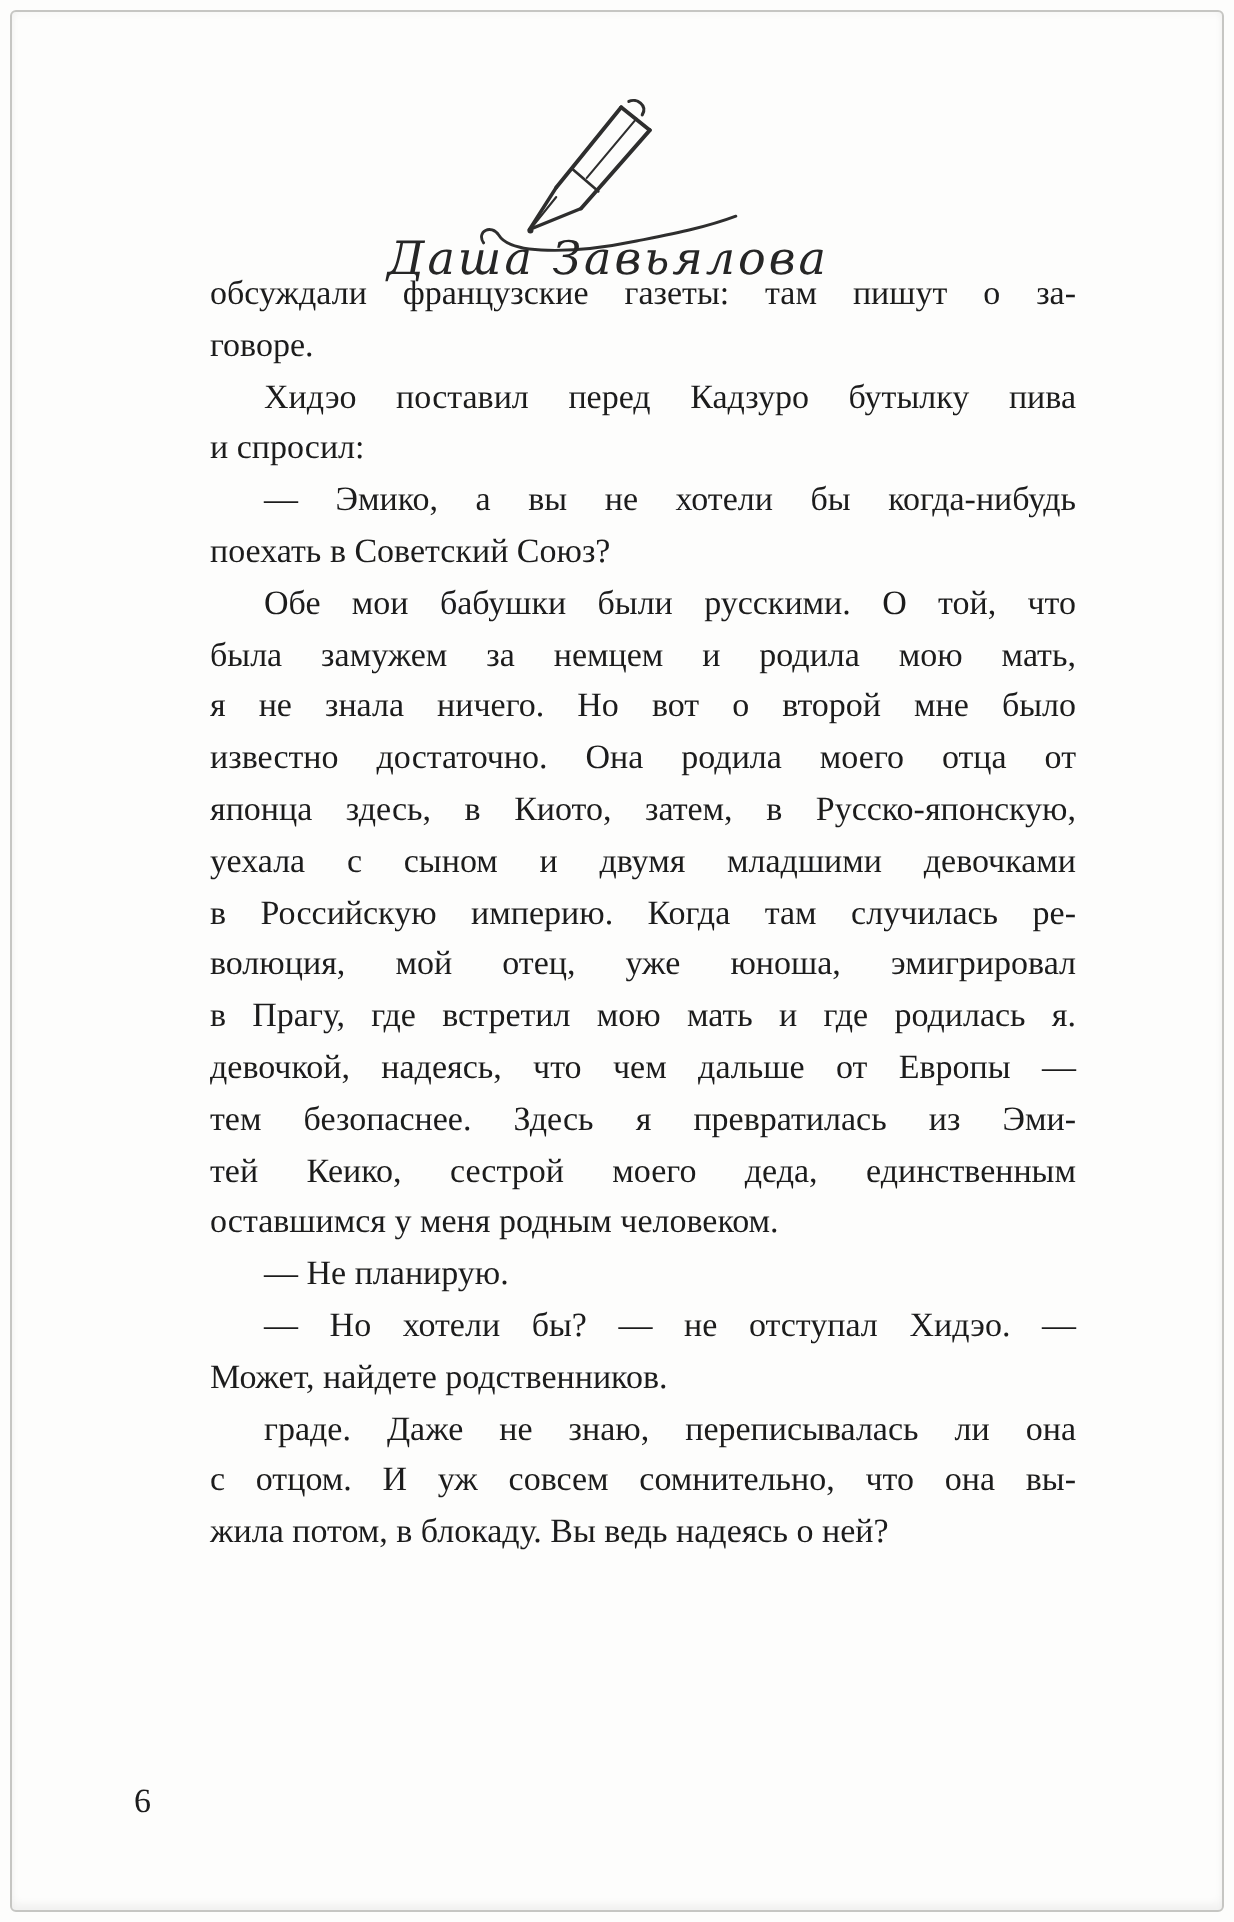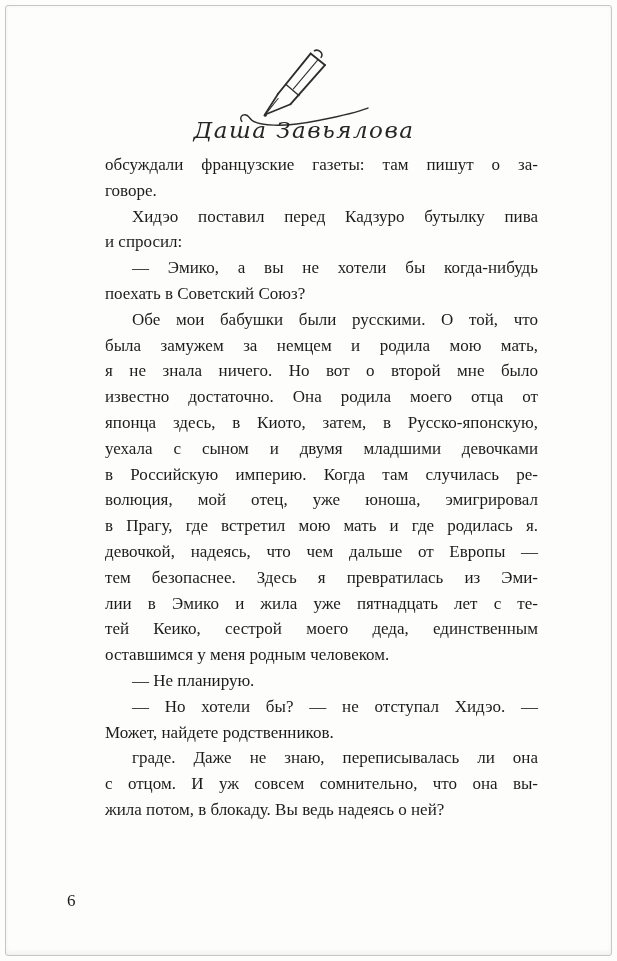--- a/index.html
+++ b/index.html
@@ -45,21 +45,21 @@
     font-size: 23px;
     letter-spacing: 1.5px;
     color: #262626;
     margin-left: 4px;
     margin-top: -14px;
     white-space: nowrap;
   }
   .text-block {
     position: absolute;
     left: 105px;
-    top: 152px;
+    top: 134px;
     width: 433px;
     font-size: 17px;
     line-height: 25.8px;
   }
   .para { margin: 0; }
   .line {
     text-align: justify;
     text-align-last: justify;
   }
   .line.last {
@@ -124,21 +124,20 @@
         <div class="line">была замужем за немцем и родила мою мать,</div>
         <div class="line">я не знала ничего. Но вот о второй мне было</div>
         <div class="line">известно достаточно. Она родила моего отца от</div>
         <div class="line">японца здесь, в Киото, затем, в Русско-японскую,</div>
         <div class="line">уехала с сыном и двумя младшими девочками</div>
         <div class="line">в Российскую империю. Когда там случилась ре-</div>
         <div class="line">волюция, мой отец, уже юноша, эмигрировал</div>
         <div class="line">в Прагу, где встретил мою мать и где родилась я.</div>
         <div class="line">девочкой, надеясь, что чем дальше от Европы —</div>
         <div class="line">тем безопаснее. Здесь я превратилась из Эми-</div>
-        <div class="line">лии в Эмико и жила уже пятнадцать лет с те-</div>
         <div class="line">тей Кеико, сестрой моего деда, единственным</div>
         <div class="line last">оставшимся у меня родным человеком.</div>
       </div>
       <div class="para indent">
         <div class="line last">— Не планирую.</div>
       </div>
       <div class="para indent">
         <div class="line">— Но хотели бы? — не отступал Хидэо. —</div>
         <div class="line last">Может, найдете родственников.</div>
       </div>

